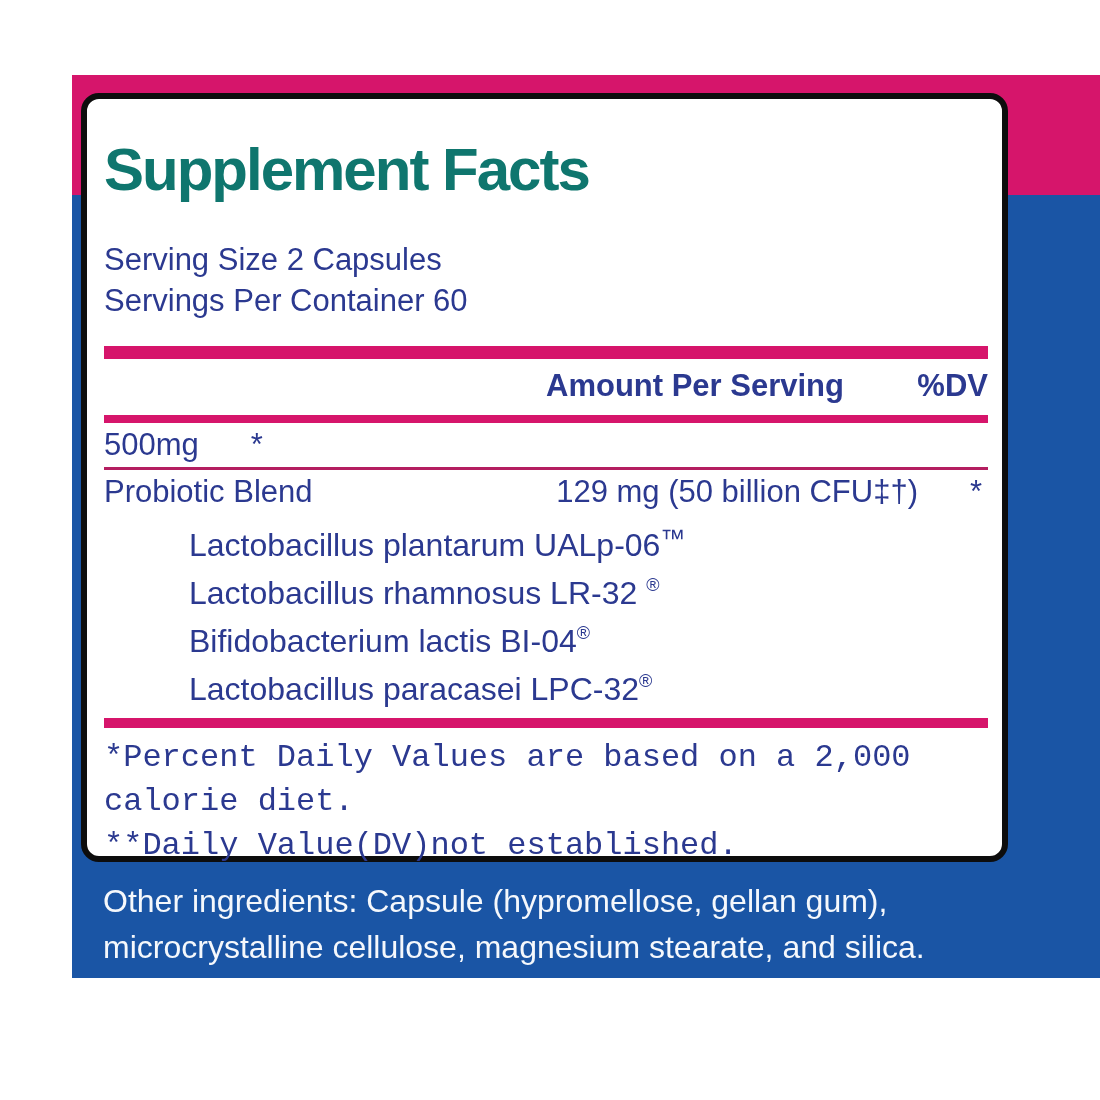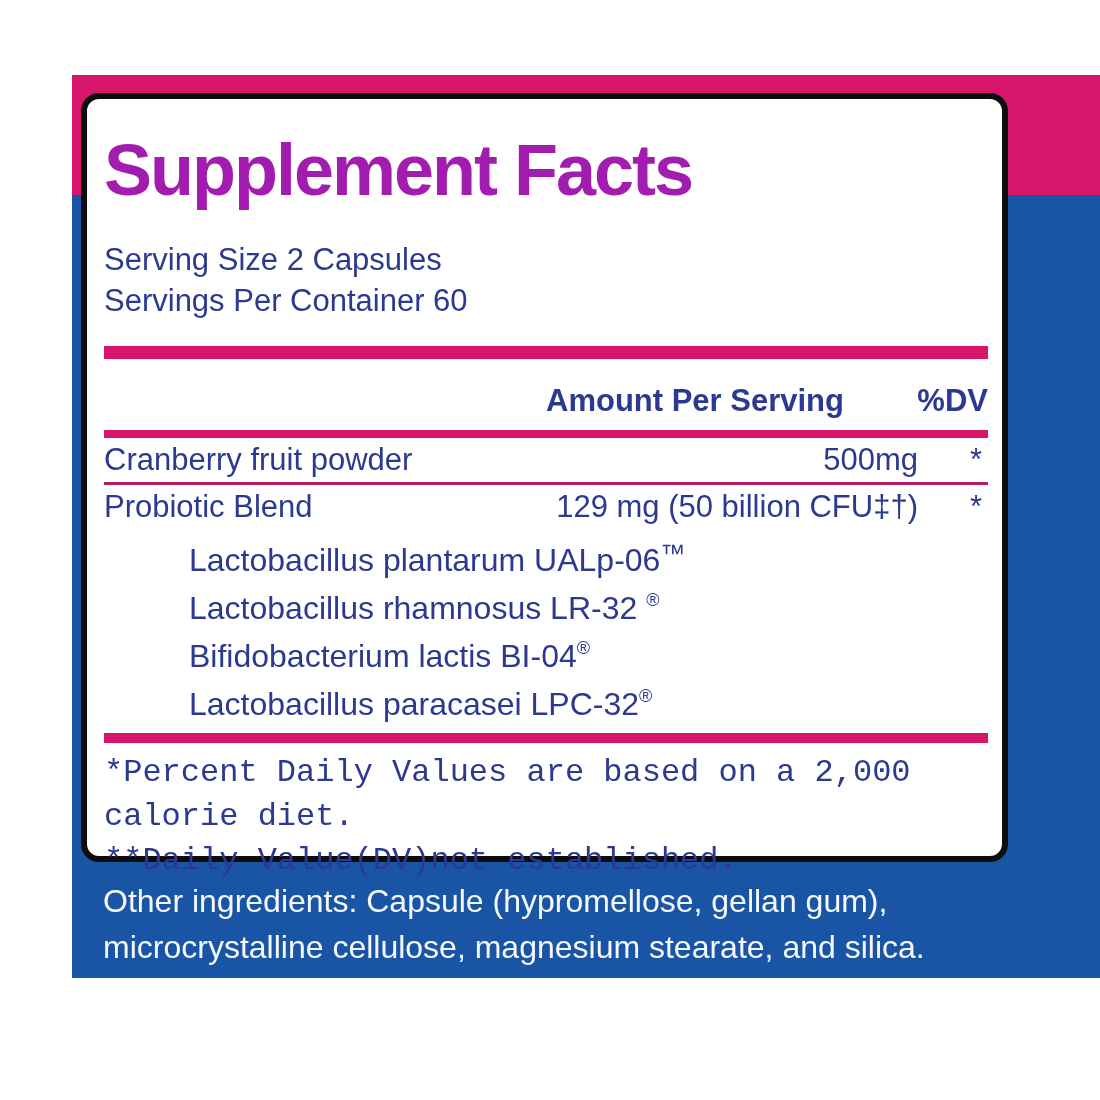--- a/index.html
+++ b/index.html
@@ -31,35 +31,35 @@
     width: 927px; height: 769px;
     box-sizing: border-box;
     background: #ffffff;
     border: 6px solid #0D0D0D;
     border-radius: 18px;
     padding: 0 14px 0 17px;
     color: #2B3990;
   }
   .title {
     margin: 26px 0 0 0;
-    font-size: 72px;
+    font-size: 60px;
     line-height: 90px;
     font-weight: bold;
     letter-spacing: -2px;
-    color: #a21caf;
+    color: #0f766e;
     white-space: nowrap;
   }
   .serving { font-size: 31px; line-height: 41px; }
   .serving.first { margin-top: 24px; }
   .bar { background: #D6156B; }
   .bar.thick { height: 13px; margin-top: 25px; }
   .bar.med   { height: 8px;  margin-top: 11px; }
   .bar.foot  { height: 10px; margin-top: 9px; }
   .cols {
-    margin-top: 24px;
+    margin-top: 9px;
     display: flex;
     justify-content: flex-end;
     align-items: center;
     font-size: 31px;
     line-height: 36px;
     font-weight: bold;
   }
   .col-dv { width: 144px; text-align: right; }
   .row {
     display: flex;
@@ -113,21 +113,20 @@
     <div class="bar thick"></div>
 
     <div class="cols">
       <span class="col-amount">Amount Per Serving</span>
       <span class="col-dv">%DV</span>
     </div>
 
     <div class="bar med"></div>
 
     <div class="row">
-      <span class="row-name">Cranberry fruit powder</span>
       <span class="row-amount">500mg</span>
       <span class="row-dv">*</span>
     </div>
 
     <div class="rule"></div>
 
     <div class="row">
       <span class="row-name">Probiotic Blend</span>
       <span class="row-amount">129 mg (50 billion CFU‡†)</span>
       <span class="row-dv">*</span>

